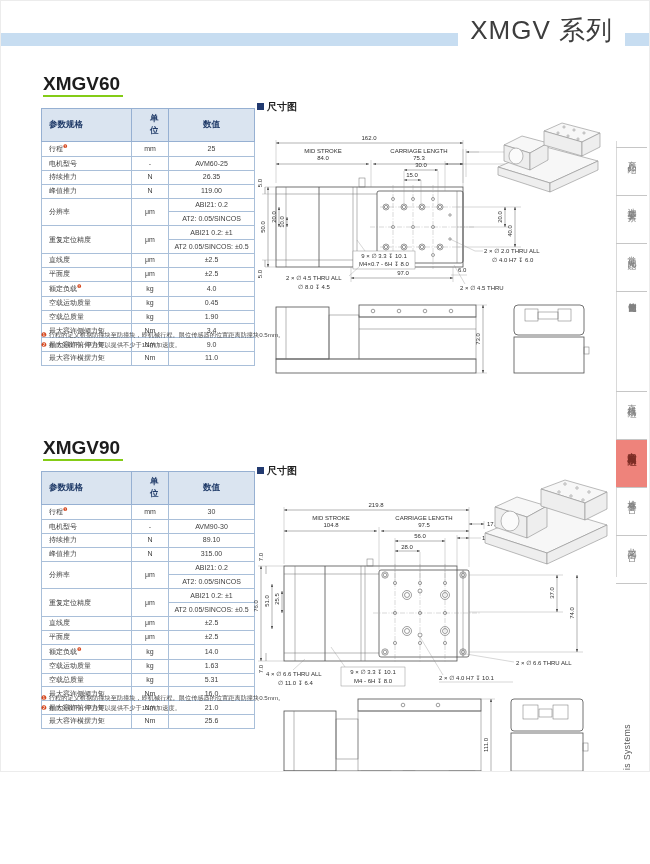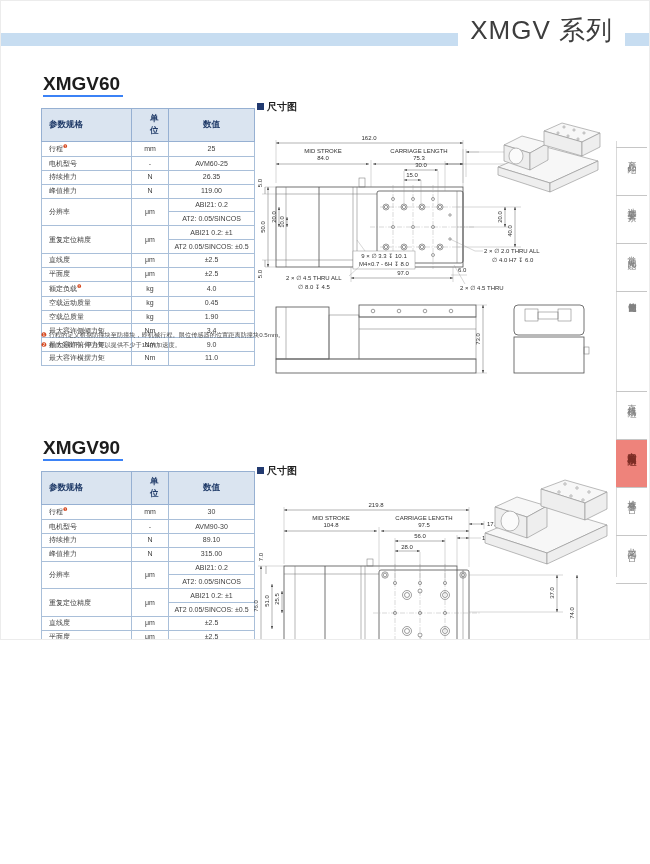--- a/index.html
+++ b/index.html
@@ -1,24 +1,24 @@
 <!DOCTYPE html>
 <html><head>
 <meta charset="utf-8">
 <style>
   html,body{margin:0;padding:0;background:#fff;}
-  .page{position:relative;width:650px;height:640px;background:#fff;overflow:hidden;
+  .page{position:relative;width:650px;height:772px;background:#fff;overflow:hidden;
         font-family:"Liberation Sans",sans-serif;border:1px solid #ececec;box-sizing:border-box;}
   
   .topbar{position:absolute;left:0;top:32px;width:650px;height:13px;background:#c7ddf1;}
   .series-title{position:absolute;top:14px;right:24px;background:#fff;padding:2px 12px 5px;
         font-size:26px;line-height:1;color:#3d3d3d;z-index:2;letter-spacing:1px;}
   
   .model-title{position:absolute;left:42px;margin:0;font-size:19px;font-weight:700;color:#1c1c1c;
-        border-bottom:2px solid #3b82f6;padding:0 3px 2px 0;line-height:1;}
+        border-bottom:2px solid #84cc16;padding:0 3px 2px 0;line-height:1;}
   .dwg-label{position:absolute;font-size:10px;font-weight:700;color:#1e1e1e;}
   .dwg-label .sq{display:inline-block;width:7px;height:7px;background:#223a70;margin-right:3px;}
   
   table.spec{position:absolute;left:40px;width:213px;border-collapse:collapse;table-layout:fixed;
         border:1px solid #7f9fc6;}
   table.spec th{background:#dae4f0;color:#1f3a68;font-size:8.5px;font-weight:700;
         border:1px solid #96b0d2;padding:4px 18px;text-align:center;margin-left:14px;}
   table.spec th:first-child{text-align:left;padding-left:7px;}
   table.spec td{border:1px solid #a9bfd9;font-size:7px;color:#404040;padding:2.4px 2px;
         text-align:center;line-height:1.15;}

